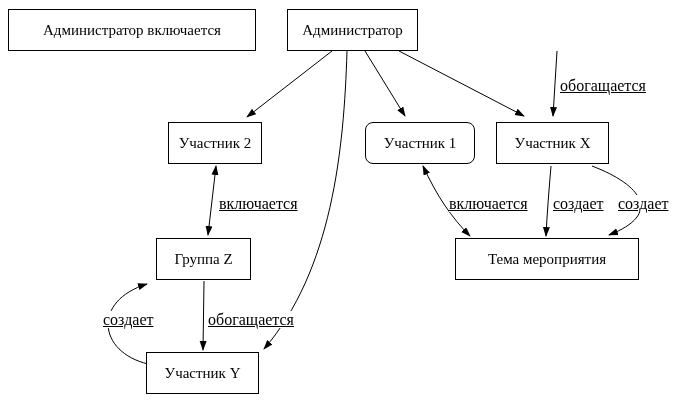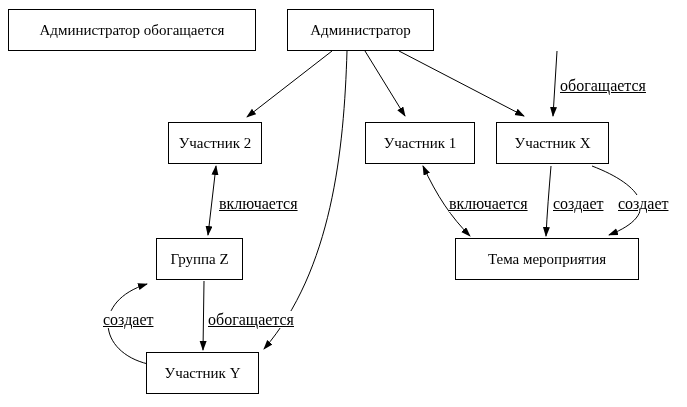--- a/index.html
+++ b/index.html
@@ -70,26 +70,26 @@
     <path class="edge" d="M557,51 L553,116" marker-end="url(#arrow)"></path>
     <path class="edge" d="M347,51 C344,150 332,270 264,349" marker-end="url(#arrow)"></path>
     <path class="edge" d="M216,166 L208,235" marker-start="url(#arrow-start)" marker-end="url(#arrow)"></path>
     <path class="edge" d="M204,281 L203,350" marker-end="url(#arrow)"></path>
     <path class="edge" d="M148,364 C98,352 92,301 147,284" marker-end="url(#arrow)"></path>
     <path class="edge" d="M423,166 C437,196 451,217 470,236" marker-start="url(#arrow-start)" marker-end="url(#arrow)"></path>
     <path class="edge" d="M551,166 C549,190 547,214 546,236" marker-end="url(#arrow)"></path>
     <path class="edge" d="M592,166 C642,185 663,214 609,235" marker-end="url(#arrow)"></path>
   </svg>
 
-  <div class="node" style="left:8px;   top:9px;   width:248px; height:42px;">Администратор обогащается</div>
-  <div class="node" style="left:287px; top:9px;   width:147px; height:42px;">Администратор</div>
+  <div class="node" style="left:8px;   top:9px;   width:248px; height:42px;">Администратор включается</div>
+  <div class="node" style="left:287px; top:9px;   width:131px; height:42px;">Администратор</div>
   <div class="node" style="left:168px; top:122px; width:94px; height:42px;">Участник 2</div>
-  <div class="node" style="left:365px; top:122px; width:110px; height:42px;">Участник 1</div>
+  <div class="node" style="left:365px; top:122px; width:110px; height:42px;border-radius:8px;">Участник 1</div>
   <div class="node" style="left:496px; top:122px; width:113px; height:42px;">Участник X</div>
-  <div class="node" style="left:156px; top:238px; width:87px;  height:42px;">Группа Z</div>
+  <div class="node" style="left:156px; top:238px; width:95px;  height:42px;">Группа Z</div>
   <div class="node" style="left:146px; top:352px; width:113px; height:42px;">Участник Y</div>
   <div class="node" style="left:455px; top:238px; width:184px; height:42px;">Тема мероприятия</div>
 
   <div class="edge-label" style="left:560px; top:77px;">обогащается</div>
   <div class="edge-label" style="left:219px; top:195px;">включается</div>
   <div class="edge-label" style="left:449px; top:195px;">включается</div>
   <div class="edge-label" style="left:553px; top:195px;">создает</div>
   <div class="edge-label" style="left:618px; top:195px;">создает</div>
   <div class="edge-label" style="left:103px; top:311px;">создает</div>
   <div class="edge-label" style="left:208px; top:311px;">обогащается</div>

